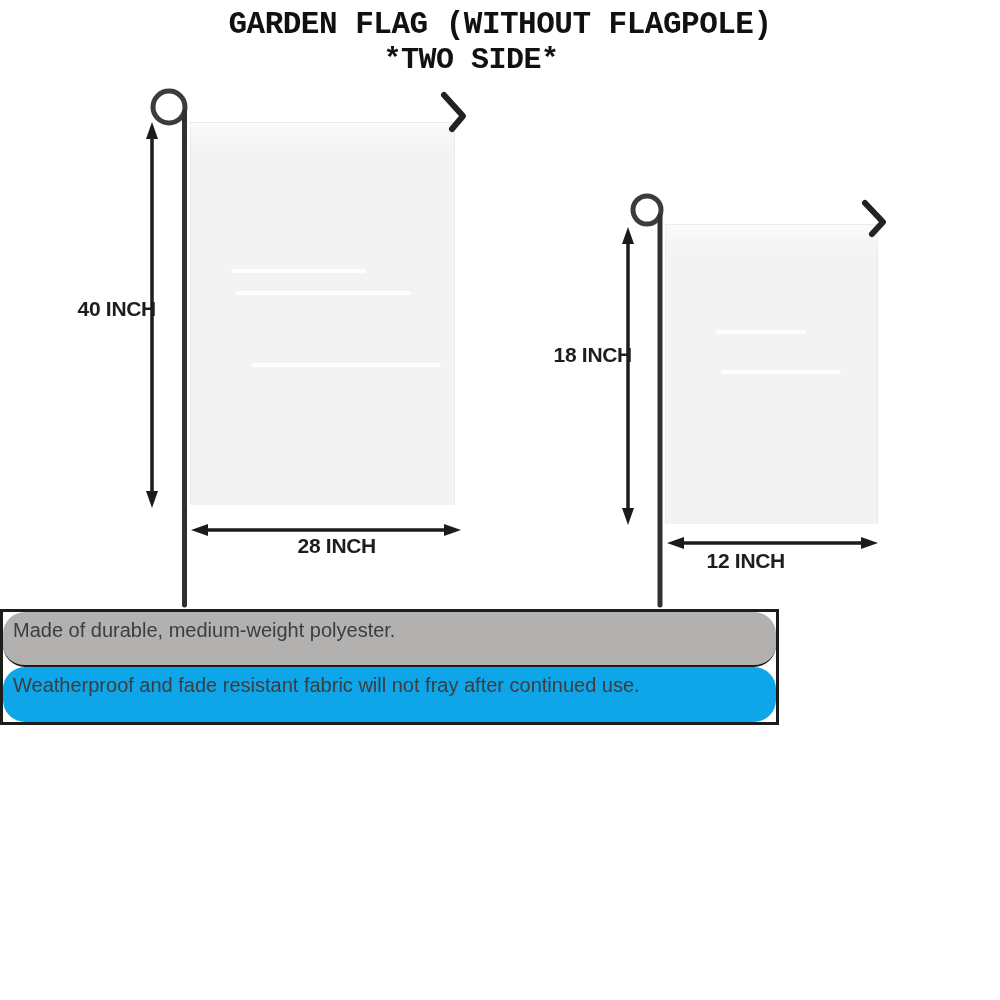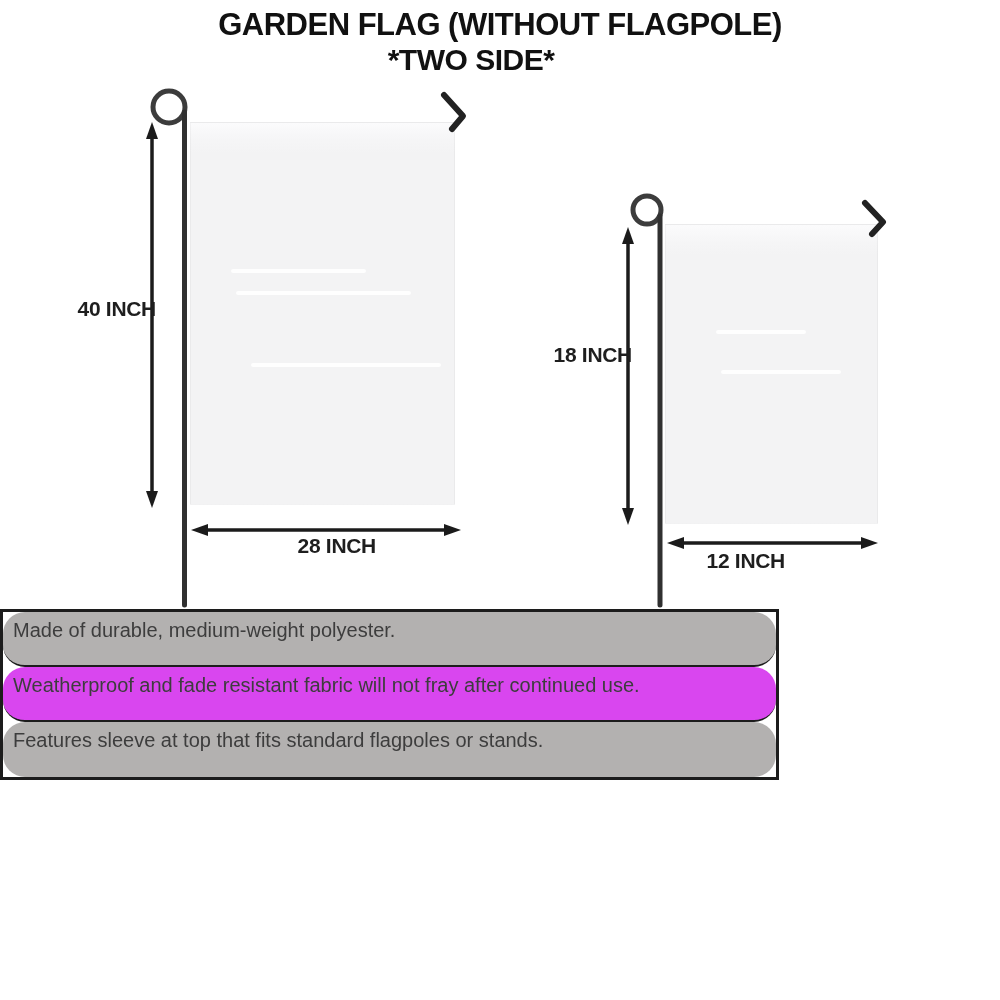--- a/index.html
+++ b/index.html
@@ -5,21 +5,21 @@
   * { margin: 0; padding: 0; box-sizing: border-box; }
   html, body { background: #ffffff; }
   body {
     font-family: "Liberation Sans", sans-serif;
     width: 1000px; height: 1000px;
     position: relative; overflow: hidden;
   }
   .stage { position: absolute; left: 0; top: 0; width: 1000px; height: 1000px; }
 
   
-  .title-block { position: absolute; left: 0; top: 6px; width: 1000px; text-align: center; color: #111; }
+  .title-block { position: absolute; left: 0; top: 6px; width: 1000px; text-align: center; color: #111; font-family: Liberation Mono, monospace; }
   .title-line1 { font-size: 31px; font-weight: bold; letter-spacing: -0.5px; line-height: 37px; }
   .title-line2 { font-size: 30px; font-weight: bold; letter-spacing: -0.5px; line-height: 34px; position: relative; left: -29px; }
 
   
   .flag {
     position: absolute;
     background: linear-gradient(180deg, #fbfbfc 0px, #f5f5f6 18px, #f3f3f4 30px, #f3f3f4 100%);
     border: 1px solid rgba(0,0,0,0.035);
   }
   .flag--large { left: 190px; top: 122px; width: 265px; height: 383px; }
@@ -50,21 +50,21 @@
     border: 3px solid #1c1c1c;
   }
   .feature-row {
     height: 55px; padding: 6px 10px;
     font-size: 20px; line-height: 1.25; color: #3d3d3d;
     border-bottom: 2px solid #1c1c1c;
     border-radius: 22px;
   }
   .feature-row:last-child { border-bottom: none; }
   .feature-row.shaded { background: #b3b1b0; }
-  .feature-row.plain  { background: #d946ef; }
+  .feature-row.plain  { background: #0ea5e9; }
 </style>
 </head>
 <body>
 
 <div class="stage">
 
   <div class="title-block">
     <div class="title-line1">GARDEN FLAG (WITHOUT FLAGPOLE)</div>
     <div class="title-line2">*TWO SIDE*</div>
   </div>
@@ -121,16 +121,15 @@
   </svg>
 
   <div class="dim-label dim-40">40 INCH</div>
   <div class="dim-label dim-28">28 INCH</div>
   <div class="dim-label dim-18">18 INCH</div>
   <div class="dim-label dim-12">12 INCH</div>
 
   <div class="features">
     <div class="feature-row shaded">Made of durable, medium-weight polyester.</div>
     <div class="feature-row plain">Weatherproof and fade resistant fabric will not fray after continued use.</div>
-    <div class="feature-row shaded">Features sleeve at top that fits standard flagpoles or stands.</div>
   </div>
 
 </div>
 
 </body></html>

